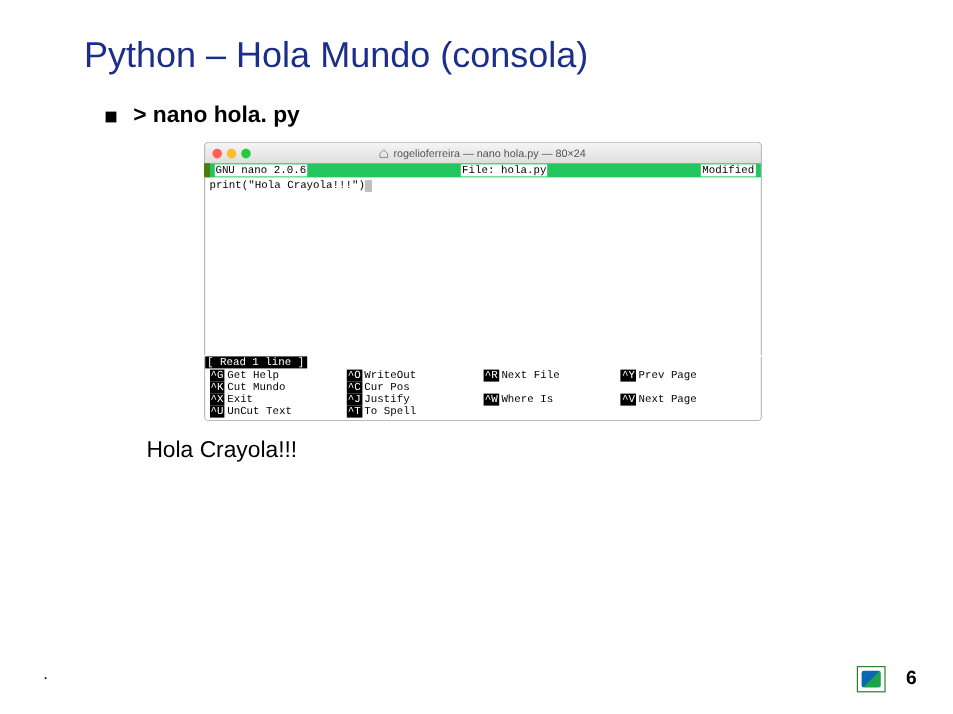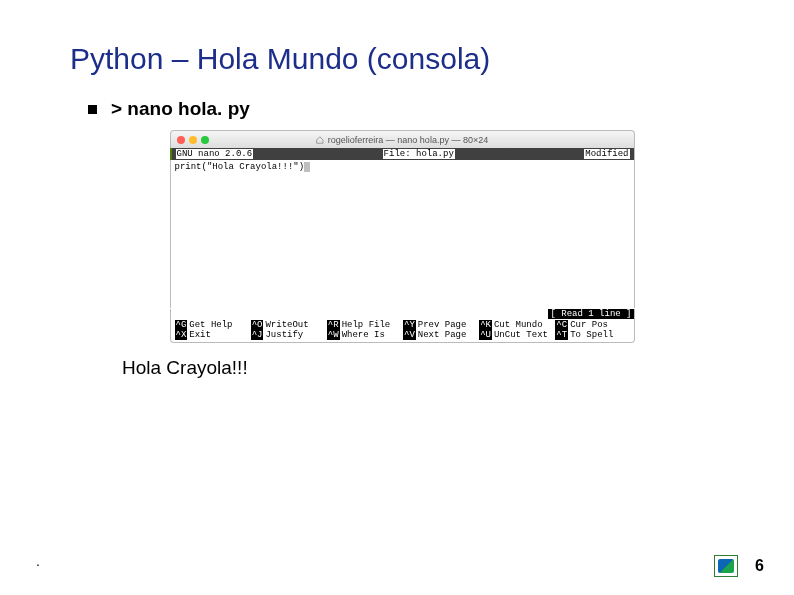--- a/index.html
+++ b/index.html
@@ -6,21 +6,21 @@
   body {
     margin: 0;
     width: 794px;
     height: 595px;
     font-family: Arial, Helvetica, sans-serif;
     background: #fff;
     position: relative;
     overflow: hidden;
   }
   .slide {
-    padding: 42px 60px 20px 70px;
+    padding: 30px 60px 20px 70px;
     position: relative;
     height: 100%;
   }
   .title {
     color: #1c2e8a;
     font-size: 30px;
     font-weight: normal;
     margin: 0 0 22px 0;
   }
   .bullet-row {
@@ -66,28 +66,28 @@
   .tl-title {
     position: absolute;
     left: 50%; transform: translateX(-50%);
     display: flex; align-items: center; gap: 4px;
   }
   .home-icon {
     width: 8px; height: 8px;
     display:inline-block;
   }
   .nano-header {
-    background: #404040;
+    background: #22c55e;
     color: #fff;
     font-family: "Menlo","Courier New",monospace;
     font-size: 9px;
     padding: 1px 4px;
     display: flex;
     justify-content: space-between;
-    border-left:2px solid #4d7c0f;
+    border-left:5px solid #4d7c0f;
     border-right:1px solid #bbb;
   }
   .nano-header span.inv {
     background:#fff; color:#000; padding:0 1px;
   }
   .editor-body {
     height: 148px;
     background: #fff;
     border-left:1px solid #bbb;
     border-right:1px solid #bbb;
@@ -107,29 +107,29 @@
     background:#fff;
     font-family: "Menlo","Courier New",monospace;
     font-size: 9px;
     color:#000;
     border:1px solid #bbb;
     border-top:none;
     border-radius:0 0 4px 4px;
     padding-bottom:2px;
   }
   .readline {
-    text-align:right;
+    text-align:left;
     margin:1px 0;
   }
   .readline span {
     background:#000; color:#fff; padding:0 2px;
   }
   .shortcut-grid {
     display:grid;
-    grid-template-columns: repeat(6, 1fr);
+    grid-template-columns: repeat(4, 1fr);
     column-gap: 2px;
     padding: 0 4px;
   }
   .sc {
     white-space: nowrap;
   }
   .sc .key {
     background:#000; color:#fff; padding:0 1px;
     margin-right:2px;
   }
@@ -205,21 +205,21 @@
       <span class="inv">Modified</span>
     </div>
     <div class="editor-body">
       <span>print("Hola Crayola!!!")</span><span class="cursor-block"></span>
     </div>
     <div class="nano-footer">
       <div class="readline"><span>[ Read 1 line ]</span></div>
       <div class="shortcut-grid">
         <span class="sc"><span class="key">^G</span><span>Get Help</span></span>
         <span class="sc"><span class="key">^O</span><span>WriteOut</span></span>
-        <span class="sc"><span class="key">^R</span><span>Help File</span></span>
+        <span class="sc"><span class="key">^R</span><span>Next File</span></span>
         <span class="sc"><span class="key">^Y</span><span>Prev Page</span></span>
         <span class="sc"><span class="key">^K</span><span>Cut Mundo</span></span>
         <span class="sc"><span class="key">^C</span><span>Cur Pos</span></span>
       </div>
       <div class="shortcut-grid">
         <span class="sc"><span class="key">^X</span><span>Exit</span></span>
         <span class="sc"><span class="key">^J</span><span>Justify</span></span>
         <span class="sc"><span class="key">^W</span><span>Where Is</span></span>
         <span class="sc"><span class="key">^V</span><span>Next Page</span></span>
         <span class="sc"><span class="key">^U</span><span>UnCut Text</span></span>

